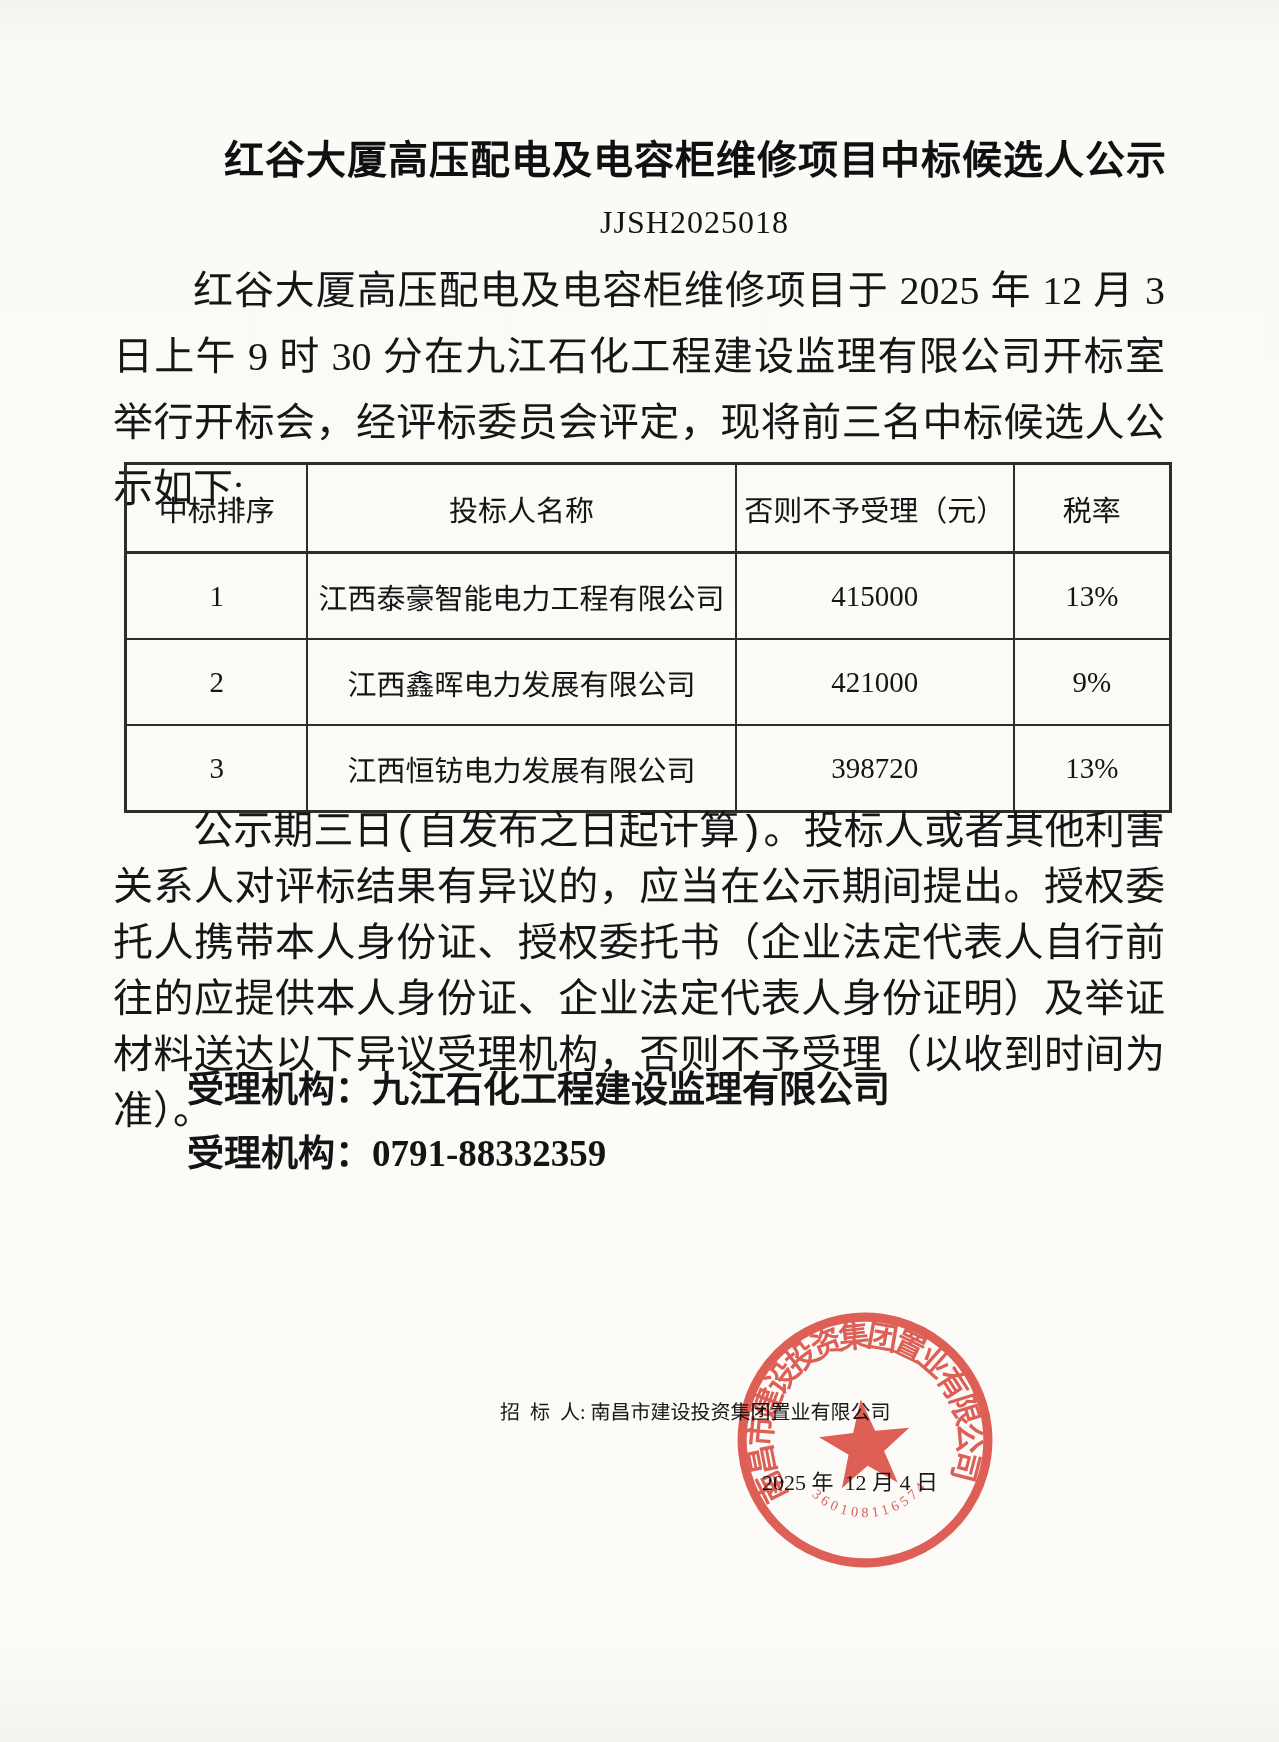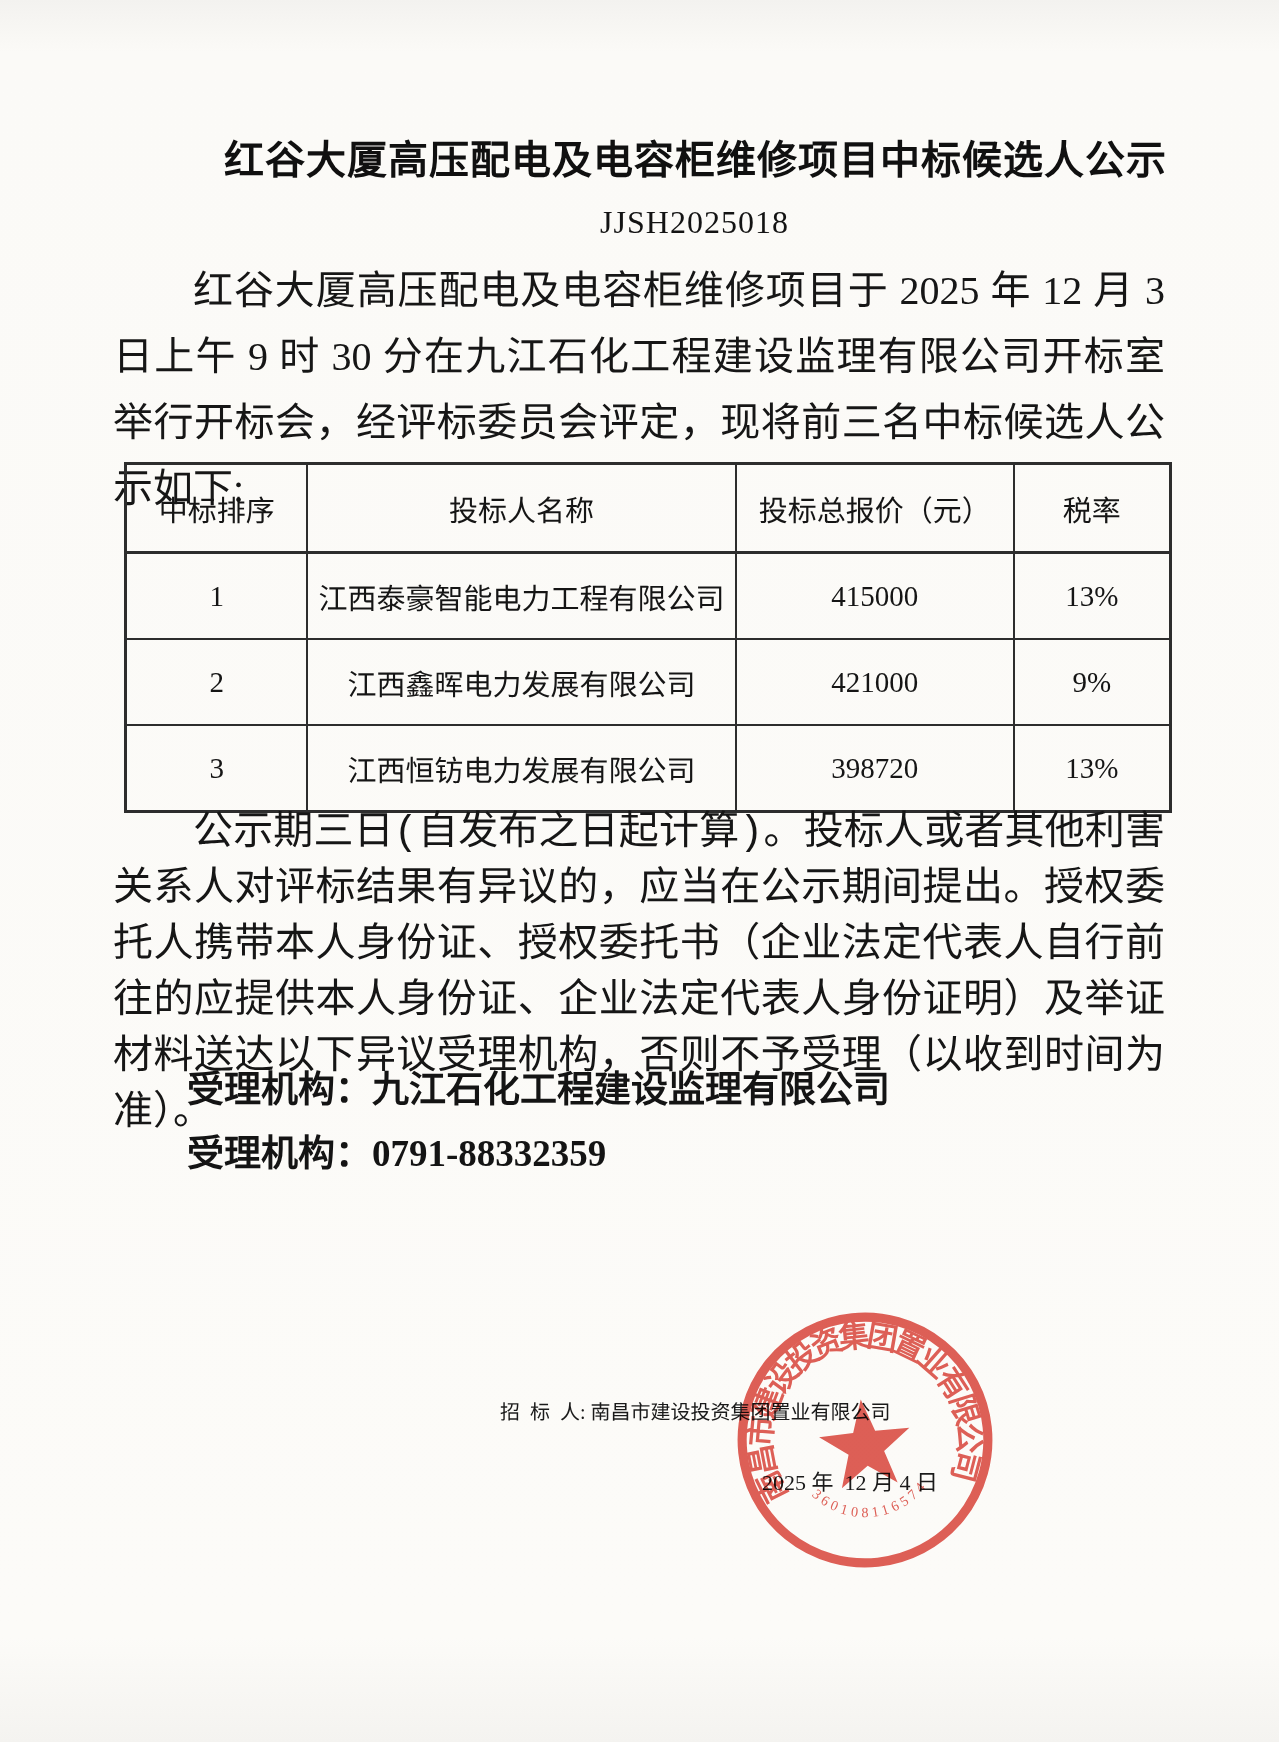--- a/index.html
+++ b/index.html
@@ -86,21 +86,21 @@
     <colgroup>
       <col class="col-rank">
         <col class="col-bidder">
         <col class="col-price">
         <col class="col-tax">
     </colgroup>
     <tbody>
         <tr class="hdr">
       <td>中标排序</td>
       <td>投标人名称</td>
-      <td>投标总报价（元）</td>
+      <td>否则不予受理（元）</td>
       <td>税率</td>
     </tr>
     <tr class="data">
       <td>1</td>
       <td>江西泰豪智能电力工程有限公司</td>
       <td>415000</td>
       <td>13%</td>
     </tr>
     <tr class="data">
       <td>2</td>

